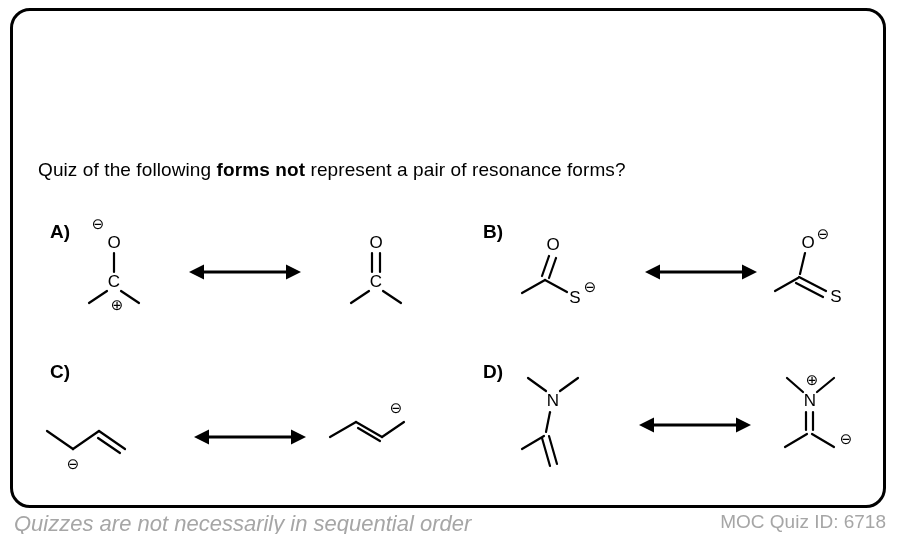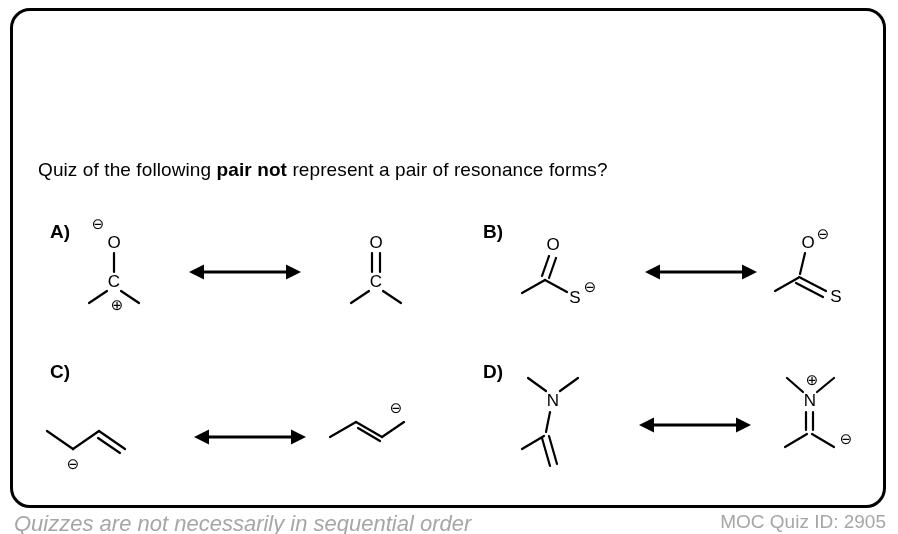--- a/index.html
+++ b/index.html
@@ -42,21 +42,21 @@
   }
 </style>
 </head>
 <body>
 
 <div class="canvas">
 
   <div class="frame"></div>
 
   <div class="question">
-    <span>Quiz of the following </span><b>pair not</b><span> represent a pair of resonance forms?</span>
+    <span>Quiz of the following </span><b>forms not</b><span> represent a pair of resonance forms?</span>
   </div>
 
   <div class="opt-label" style="left:50px; top:221px">A)</div>
 
   <svg class="abs" style="left:78px; top:210px" width="90" height="100" viewBox="0 0 90 100">
     <text class="charge" x="20" y="19" text-anchor="middle">⊖</text>
     <text class="atom" x="36" y="38" text-anchor="middle">O</text>
     <line x1="36" y1="43" x2="36" y2="62"></line>
     <text class="atom" x="36" y="77" text-anchor="middle">C</text>
     <line x1="29" y1="81" x2="11" y2="93"></line>
@@ -155,15 +155,15 @@
     <line x1="74" y1="12" x2="57" y2="26"></line>
     <text class="atom" x="50" y="40" text-anchor="middle">N</text>
     <line x1="46" y1="46" x2="46" y2="64"></line>
     <line x1="53" y1="46" x2="53" y2="64"></line>
     <line x1="47" y1="68" x2="25" y2="81"></line>
     <line x1="52" y1="68" x2="74" y2="81"></line>
     <text class="charge" x="86" y="78" text-anchor="middle">⊖</text>
   </svg>
 
   <div class="footer-left">Quizzes are not necessarily in sequential order</div>
-  <div class="footer-right">MOC Quiz ID: 2905</div>
+  <div class="footer-right">MOC Quiz ID: 6718</div>
 
 </div>
 
 </body></html>

